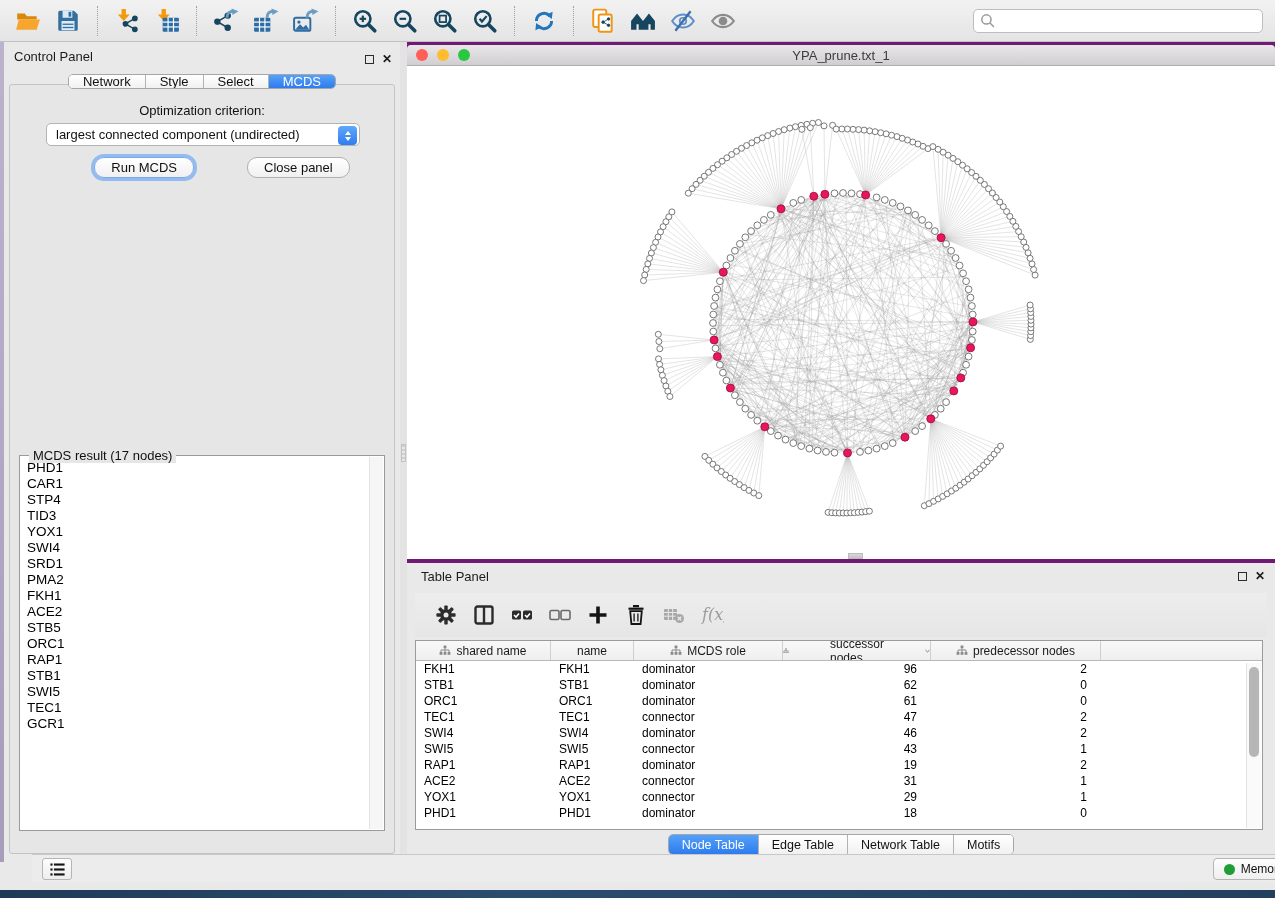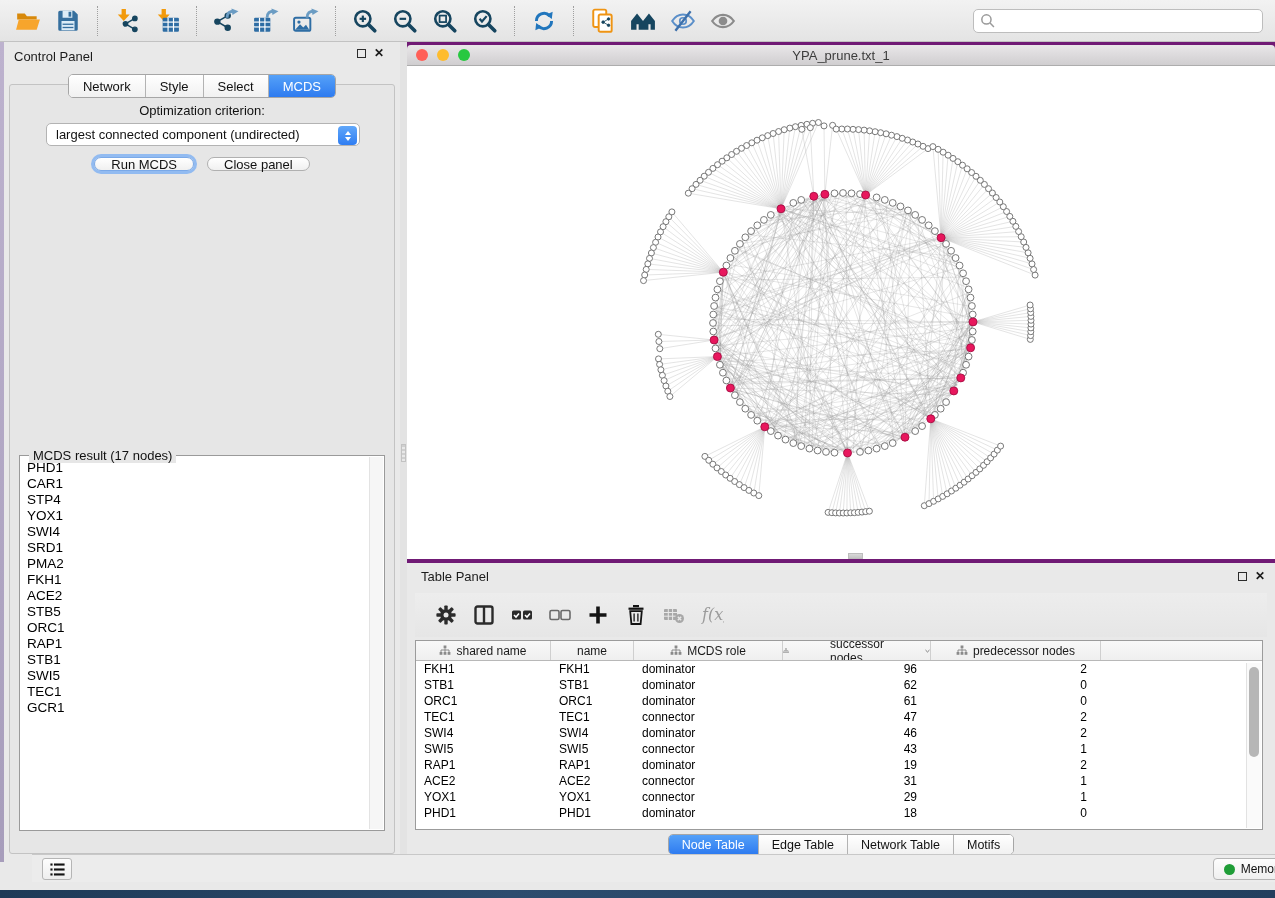--- a/index.html
+++ b/index.html
@@ -22,48 +22,48 @@
   #search-box { margin-left:auto; margin-right:12px; width:290px; height:24px;
     background:#fff; border:1px solid #bdbdbd; border-radius:5px;
     display:flex; align-items:center; padding-left:6px; }
   #search-box input { border:none; outline:none; flex:1; height:20px; font-size:12px;
     font-family:"Liberation Sans",sans-serif; background:transparent; }
 
   
   #control-panel { position:absolute; left:4px; top:42px; width:396px; height:820px;
     background:#e9e9e9; }
   .panel-title { font-size:13px; color:#1c1c1c; }
-  #cp-header { position:absolute; left:10px; top:7px; right:16px; display:flex; align-items:flex-start; }
+  #cp-header { position:absolute; left:10px; top:7px; right:8px; display:flex; align-items:flex-end; }
   .win-icons { margin-left:auto; display:flex; align-items:center; gap:8px; }
   .float-ic { width:9px; height:9px; border:1.6px solid #2b2b2b; display:inline-block; }
   .close-ic { font-size:12px; font-weight:bold; color:#1a1a1a; line-height:9px; }
   #cp-tabs { position:absolute; left:0; right:0; top:32px; display:flex; justify-content:center; z-index:3; }
   .seg-group { display:flex; border:1px solid #a6a6a6; border-radius:5px; overflow:hidden;
-    background:#fdfdfd; height:24px; }
+    background:#fdfdfd; height:15px; }
   .seg { display:flex; align-items:center; padding:0 14px; font-size:13px; color:#111;
     background:linear-gradient(#fff,#f1f1f1); border-right:1px solid #b3b3b3; }
   .seg:last-child { border-right:none; }
   .seg.active { background:linear-gradient(#55a1f8,#2e7bf0); color:#fff; }
   #cp-body { position:absolute; left:5px; right:5px; top:42px; bottom:8px;
     background:#e6e6e6; border:1px solid #c3c3c3; border-radius:3px; }
   #opt-label { position:absolute; top:18px; left:0; right:0; text-align:center;
     font-size:13px; color:#111; }
   #criterion-select { position:absolute; left:36px; top:38px; width:314px; height:23px;
     background:#fff; border:1px solid #b3b3b3; border-radius:5px;
     display:flex; align-items:center; font-size:13px; color:#111; padding-left:9px; }
   .stepper { position:absolute; right:2px; top:2px; width:19px; height:19px; border-radius:4px;
     background:linear-gradient(#60a7fa,#2f7df2); display:flex; flex-direction:column;
     align-items:center; justify-content:center; gap:2px; }
   .stepper i { width:0; height:0; border-left:3.5px solid transparent; border-right:3.5px solid transparent; }
   .stepper .up { border-bottom:4px solid #fff; }
   .stepper .dn { border-top:4px solid #fff; }
   #cp-buttons { position:absolute; left:0; right:0; top:72px; display:flex; justify-content:center; gap:13px; }
-  .mac-btn { height:14px; padding:0 16px; background:linear-gradient(#fff,#f0f0f0);
+  .mac-btn { height:21px; padding:0 16px; background:linear-gradient(#fff,#f0f0f0);
     border:1px solid #b0b0b0; border-radius:10px; font-size:13px; color:#111;
-    font-family:"Liberation Sans",sans-serif; display:flex; align-items:center; }
+    font-family:"Liberation Sans",sans-serif; display:flex; align-items:center;margin-left:40px; }
   .mac-btn.focused { box-shadow:0 0 0 3px rgba(77,151,250,.55); border-color:#7aa9e8; }
   #mcds-fieldset { position:absolute; left:9px; right:9px; top:370px; height:376px;
     border:1px solid #9a9a9a; background:#fff; }
   #mcds-legend { position:absolute; top:-8px; left:9px; background:#e6e6e6; padding:0 4px;
     font-size:13px; color:#111; }
   #mcds-list { position:absolute; left:2px; top:4px; bottom:2px; right:16px; overflow:hidden;
     font-size:13.5px; color:#000; line-height:16px; padding-left:5px; }
   #mcds-scroll { position:absolute; right:1px; top:1px; bottom:1px; width:14px;
     background:#f6f6f6; border-left:1px solid #e3e3e3; }
 
@@ -320,20 +320,21 @@
         <div id="cp-buttons">
           <button class="mac-btn focused">Run MCDS</button>
           <button class="mac-btn">Close panel</button>
         </div>
         <div id="mcds-fieldset">
           <span id="mcds-legend">MCDS result (17 nodes)</span>
           <div id="mcds-list">
               <div>PHD1</div>
               <div>CAR1</div>
               <div>STP4</div>
+              <div>TID3</div>
               <div>YOX1</div>
               <div>SWI4</div>
               <div>SRD1</div>
               <div>PMA2</div>
               <div>FKH1</div>
               <div>ACE2</div>
               <div>STB5</div>
               <div>ORC1</div>
               <div>RAP1</div>
               <div>STB1</div>

